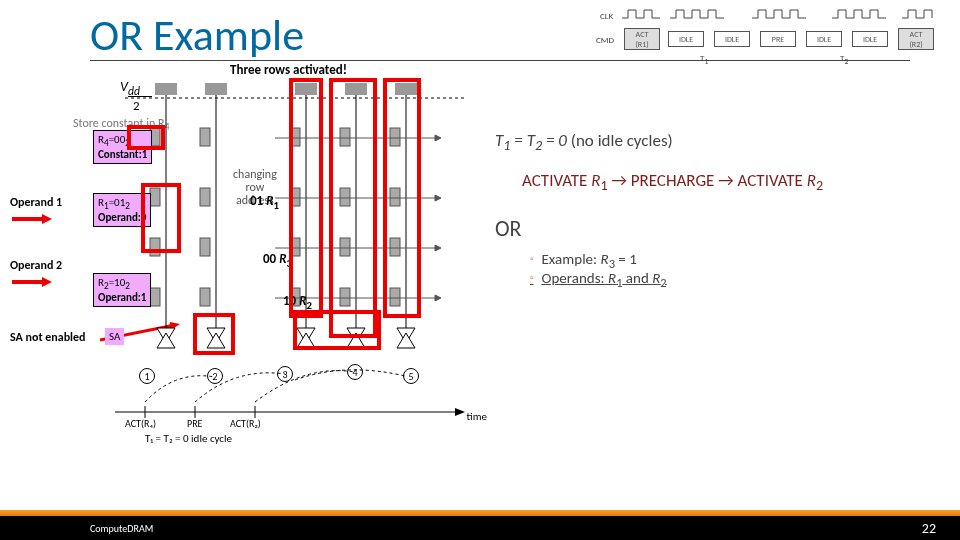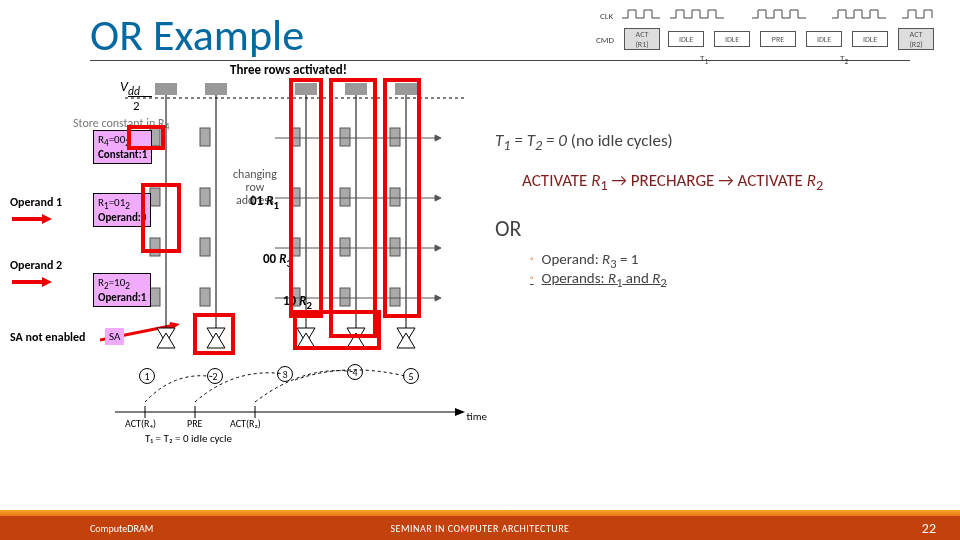--- a/index.html
+++ b/index.html
@@ -36,21 +36,21 @@
   
   .eq1 { position: absolute; left: 495px; top: 130px; font-size: 17px; color: #444; }
   .eq1 .math { font-style: italic; }
   .act-seq { position: absolute; left: 522px; top: 170px; font-size: 17px; color: #7f1d1d; }
   .or-big { position: absolute; left: 495px; top: 215px; font-size: 22px; color: #444; }
   .bullet1 { position: absolute; left: 530px; top: 250px; font-size: 15px; color: #444; }
   .bullet2 { position: absolute; left: 530px; top: 269px; font-size: 15px; color: #444; text-decoration: underline; }
   .bullet-dot { color: #e08040; margin-right: 8px; font-size: 10px; vertical-align: 2px; }
 
   
-  .footer { position: absolute; left: 0; bottom: 0; width: 960px; height: 24px; background: #c2410c; display: flex; align-items: center; }
+  .footer { position: absolute; left: 0; bottom: 0; width: 960px; height: 24px; background: #000000; display: flex; align-items: center; }
   .footer-left { margin-left: 90px; font-size: 10px; color: #fff; }
   .footer-center { position: absolute; left: 50%; transform: translateX(-50%); font-size: 10px; color: #fff; letter-spacing: 0.5px; }
   .footer-right { position: absolute; right: 24px; font-size: 14px; color: #fff; }
   .orange-strip { position: absolute; left: 0; bottom: 24px; width: 960px; height: 6px; background: linear-gradient(#F5A623, #E8751A); }
 
   
   .timeline { position: absolute; left: 95px; top: 362px; width: 380px; height: 90px; }
   .tl-num { position: absolute; width: 16px; height: 16px; border: 1px solid #000; border-radius: 50%; font-size: 10px; text-align: center; line-height: 15px; }
   .tl-label { position: absolute; font-size: 10px; }
   .tl-time { position: absolute; right: -12px; top: 48px; font-size: 11px; }
@@ -192,21 +192,21 @@
 </div>
 
 <div class="eq1">
   <span class="math"><i>T</i><sub>1</sub> = <i>T</i><sub>2</sub> = 0</span> <span>(no idle cycles)</span>
 </div>
 <div class="act-seq">
   <span>ACTIVATE </span><i>R</i><sub>1</sub><span> → PRECHARGE → ACTIVATE </span><i>R</i><sub>2</sub>
 </div>
 <div class="or-big">OR</div>
 <div class="bullet1">
-  <span class="bullet-dot">◦</span><span>Operand: </span><i>R</i><sub>3</sub><span> = 1</span>
+  <span class="bullet-dot">◦</span><span>Example: </span><i>R</i><sub>3</sub><span> = 1</span>
 </div>
 <div class="bullet2">
   <span class="bullet-dot">◦</span><span>Operands: </span><i>R</i><sub>1</sub><span> and </span><i>R</i><sub>2</sub>
 </div>
 
 <div class="timeline">
   <svg style="position:absolute; left:0; top:0; width:380px; height:90px;">
     <line x1="20" y1="50" x2="360" y2="50" stroke="#000"></line>
     <polygon points="360,46 370,50 360,54" fill="#000"></polygon>
     <line x1="50" y1="44" x2="50" y2="56" stroke="#000"></line>
@@ -226,15 +226,14 @@
   <div class="tl-label" style="left:30px; top:55px;">ACT(R₄)</div>
   <div class="tl-label" style="left:92px; top:55px;">PRE</div>
   <div class="tl-label" style="left:135px; top:55px;">ACT(R₂)</div>
   <div class="tl-time">time</div>
   <div class="tl-eq">T₁   =   T₂   =   0 idle cycle</div>
 </div>
 
 <div class="orange-strip"></div>
 <div class="footer">
   <div class="footer-left">ComputeDRAM</div>
-  <div class="footer-center">SEMINAR IN COMPUTER ARCHITECTURE</div>
   <div class="footer-right">22</div>
 </div>
 
 </body></html>

